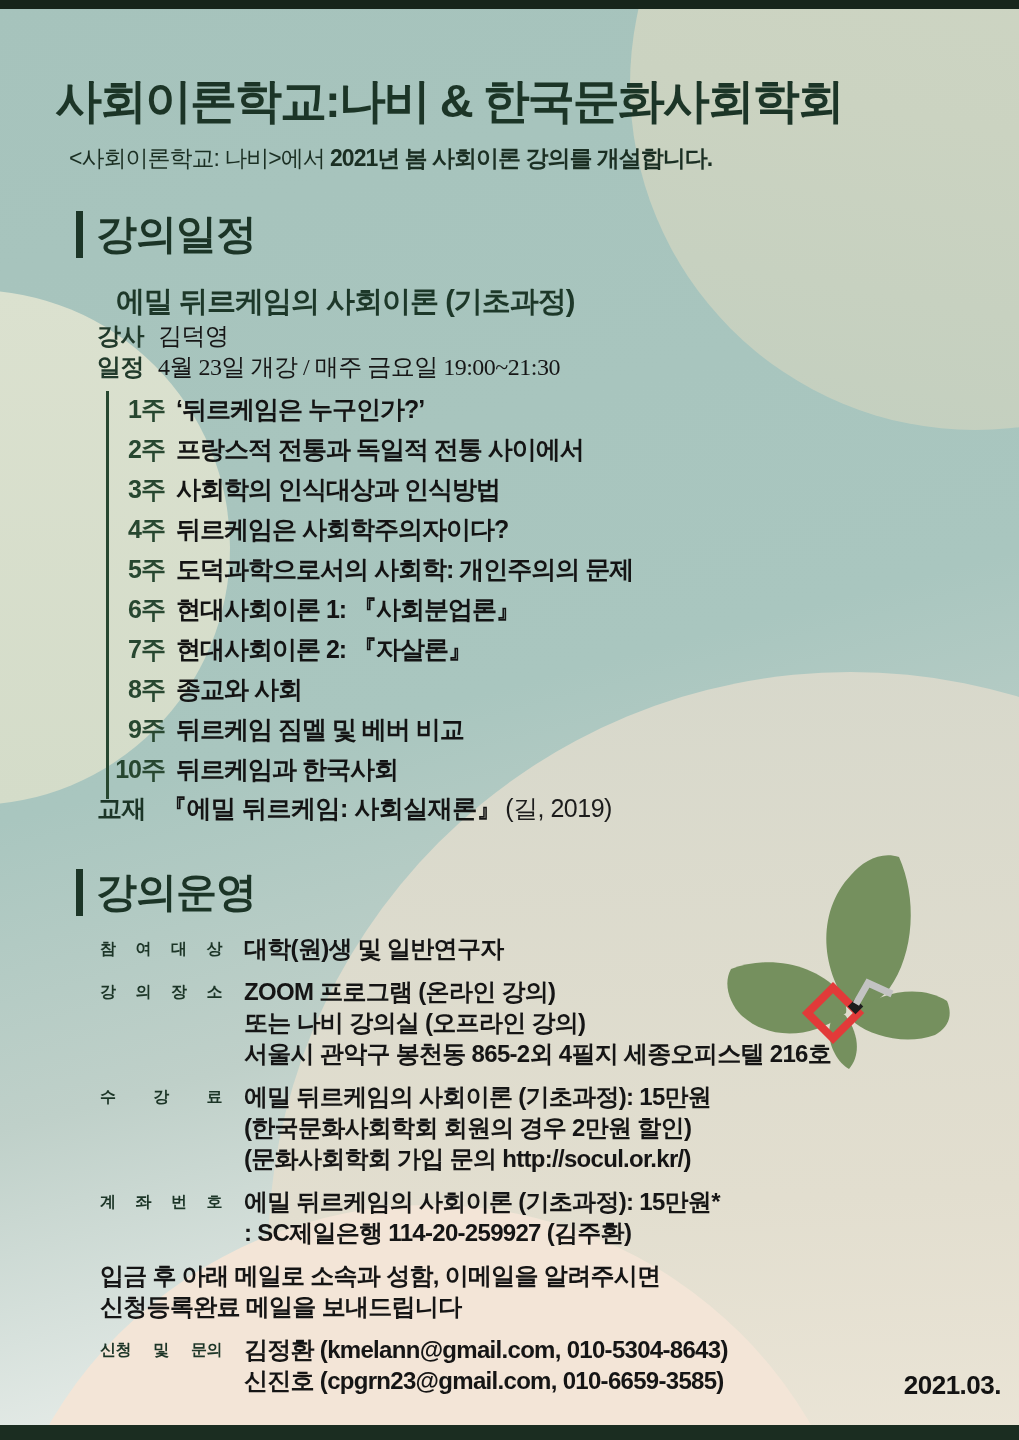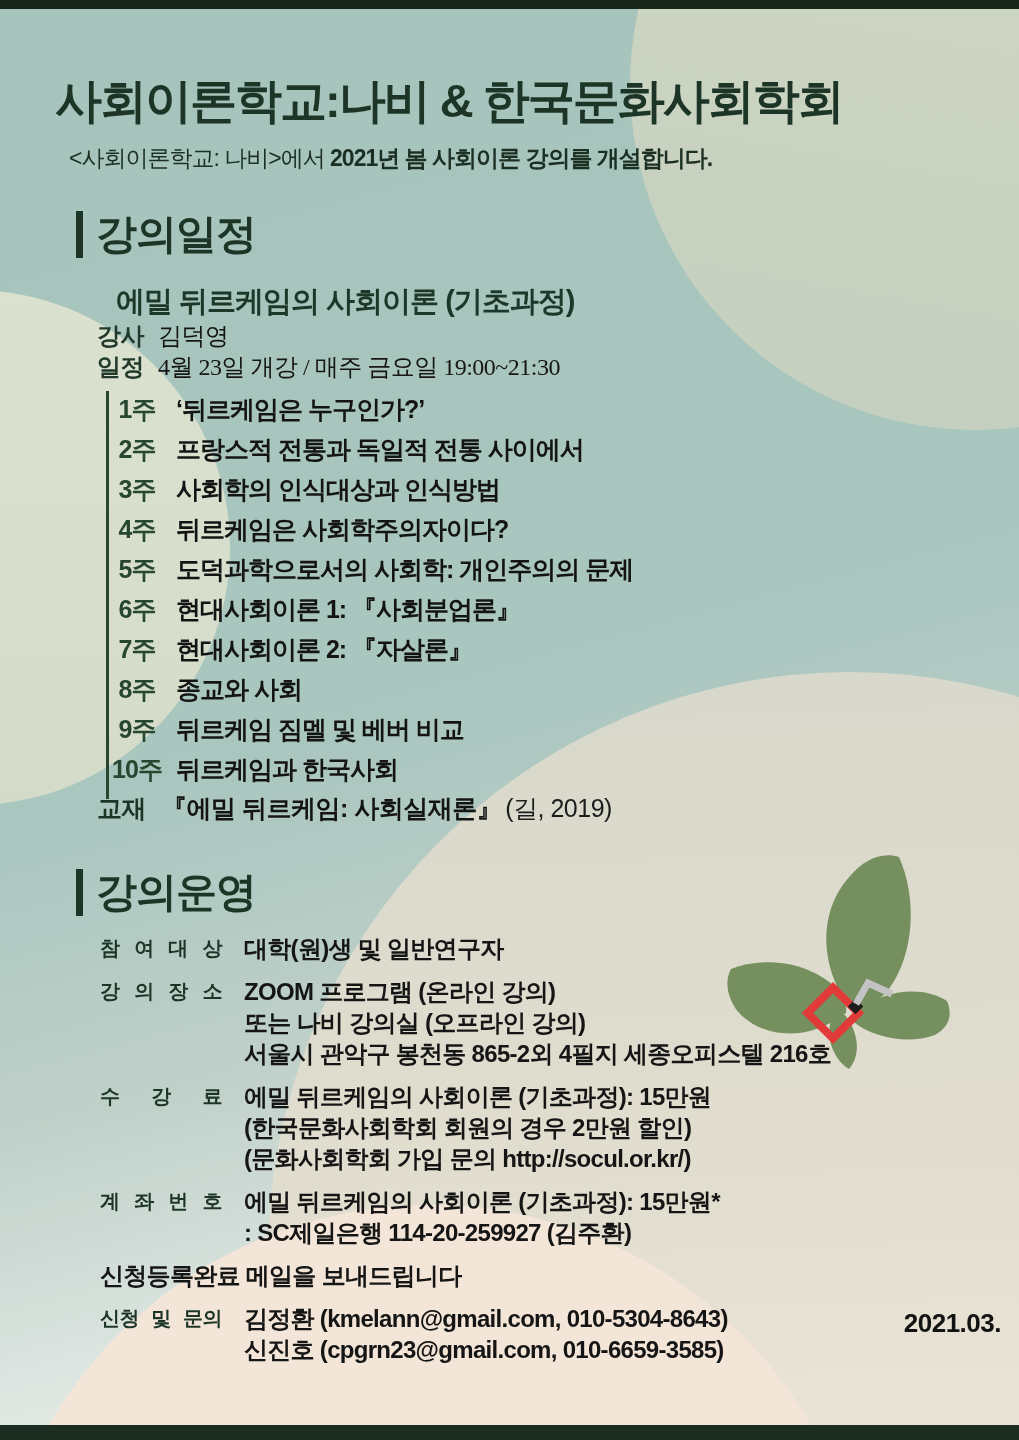--- a/index.html
+++ b/index.html
@@ -60,40 +60,40 @@
   .meta{position:absolute;left:97px;font-size:24px;letter-spacing:-0.5px;white-space:nowrap;color:#161616;}
   .meta .lbl{font-weight:800;color:#213a2b;margin-right:14px;}
   .meta.instructor{top:320px;}
   .meta.time{top:351px;font-family:Liberation Serif, serif;}
 
   .weeks{
     position:absolute;left:106px;top:391px;margin:0;padding:2px 0 6px 0;
     list-style:none;border-left:3px solid #274730;
   }
   .week-row{display:flex;align-items:baseline;height:40px;font-size:25px;letter-spacing:-1px;white-space:nowrap;}
-  .week-no{width:56px;text-align:center;font-weight:800;color:#274730;flex:0 0 auto;}
+  .week-no{width:56px;text-align:right;font-weight:800;color:#274730;flex:0 0 auto;}
   .week-topic{margin-left:11px;font-weight:800;color:#141414;}
 
   .textbook{position:absolute;left:97px;top:792px;font-size:25px;letter-spacing:-0.5px;white-space:nowrap;}
   .textbook .lbl{font-weight:800;color:#1c3527;margin-right:16px;}
   .textbook .tb-title{font-weight:800;color:#141414;}
   .textbook .tb-pub{font-weight:400;color:#1c1c1c;margin-left:4px;}
 
   .op-rows{position:absolute;left:100px;top:933px;width:840px;}
   .op-row{display:flex;margin-bottom:12px;}
   .op-label{
-    flex:0 0 122px;font-size:20px;font-weight:800;color:#1c3527;
+    flex:0 0 122px;font-size:16px;font-weight:800;color:#1c3527;
     letter-spacing:-0.5px;line-height:31px;
     text-align:justify;text-align-last:justify;margin-right:22px;
   }
   .op-lines{font-size:24px;color:#151515;letter-spacing:-0.7px;}
   .op-line{line-height:31px;white-space:nowrap;font-weight:600;}
 
   .datestamp{
-    position:absolute;right:18px;top:1308px;
+    position:absolute;right:18px;top:1370px;
     font-size:26px;font-weight:800;color:#131313;letter-spacing:-0.5px;
   }
 
   .butterfly{position:absolute;left:703px;top:843px;width:258px;height:242px;}
 </style>
 </head>
 <body>
 
 <div class="bg">
   <div class="bg-base"></div>
@@ -214,20 +214,21 @@
   <div class="op-row">
     <span class="op-label">계 좌 번 호</span>
     <div class="op-lines">
         <div class="op-line">에밀 뒤르케임의 사회이론 (기초과정): 15만원*</div>
         <div class="op-line">: SC제일은행 114-20-259927 (김주환)</div>
       </div>
   </div>
 
   <div class="op-row">
     <div class="op-lines">
+        <div class="op-line">입금 후 아래 메일로 소속과 성함, 이메일을 알려주시면</div>
         <div class="op-line">신청등록완료 메일을 보내드립니다</div>
       </div>
   </div>
 
   <div class="op-row">
     <span class="op-label">신청 및 문의</span>
     <div class="op-lines">
         <div class="op-line">김정환 (kmelann@gmail.com, 010-5304-8643)</div>
         <div class="op-line">신진호 (cpgrn23@gmail.com, 010-6659-3585)</div>
       </div>

